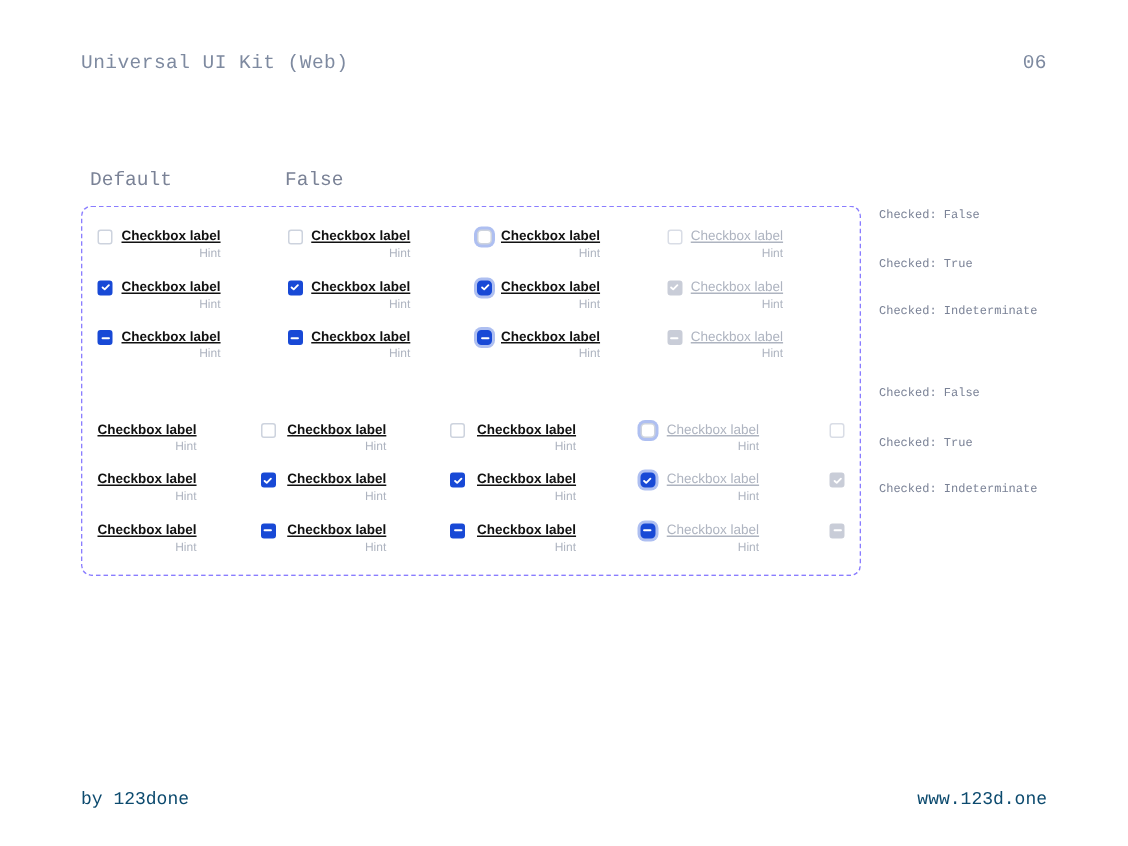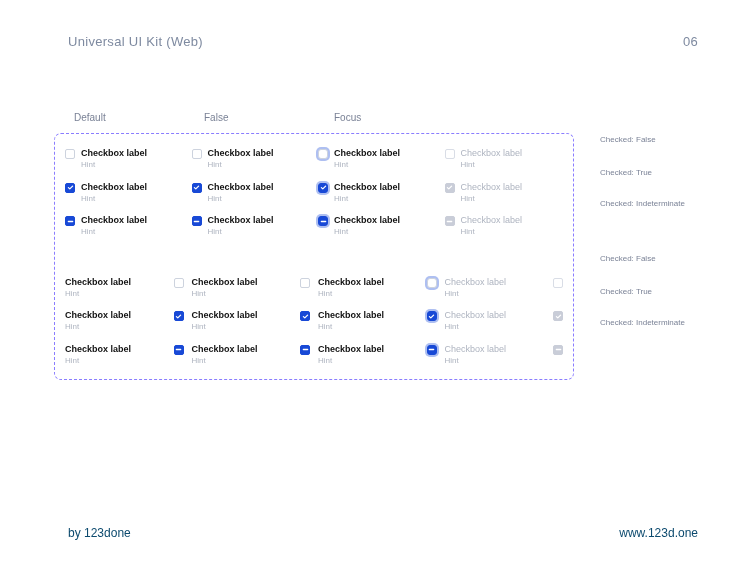--- a/index.html
+++ b/index.html
@@ -4,21 +4,21 @@
 <style>
   * { box-sizing: border-box; margin: 0; padding: 0; }
   body {
     width: 752px;
     height: 564px;
     background: #ffffff;
     font-family: -apple-system, BlinkMacSystemFont, "Segoe UI", Arial, sans-serif;
     position: relative;
     color: #111;
   }
-  .mono { font-family: Liberation Sans, sans-serif; margin-left: 14px; }
+  .mono { font-family: Liberation Mono, monospace; }
   .header {
     position: absolute;
     top: 34px;
     left: 54px;
     right: 54px;
     display: flex;
     justify-content: space-between;
     align-items: baseline;
     color: #7e8aa0;
     font-size: 13px;
@@ -37,21 +37,21 @@
   .stage {
     position: absolute;
     top: 112px;
     left: 54px;
     right: 54px;
     display: grid;
     grid-template-columns: 130px 130px 130px 130px 1fr;
     column-gap: 0;
   }
   .col-head {
-    font-size: 10px;
+    font-size: 13px;
     color: #7a8296;
     padding-bottom: 10px;
     padding-left: 6px;
   }
   .col-head.empty { visibility:hidden; }
   .box-wrap {
     grid-column: 1 / span 4;
     border: 1px dashed #8a7dff;
     border-radius: 7px;
     padding: 14px 10px 14px 10px;
@@ -73,23 +73,23 @@
     flex-shrink:0;
     margin-top:1px;
     display:flex; align-items:center; justify-content:center;
   }
   .cb-box.checked { background:#1849d6; border-color:#1849d6; }
   .cb-box.indet   { background:#1849d6; border-color:#1849d6; }
   .cb-box.focus-ring { box-shadow: 0 0 0 2px rgba(24,73,214,0.35); border-radius:3px; }
   .cb-box.disabled-empty { border-color:#d9dde6; background:#fff; }
   .cb-box.disabled-filled { background:#c9cdd8; border-color:#c9cdd8; }
   .cb-labels { display:flex; flex-direction:column; line-height:1.15; }
-  .cb-label { font-size: 9px; font-weight:600; color:#111; }
+  .cb-label { font-size: 9px; font-weight:600; color:#111;text-decoration:underline; }
   .cb-label.muted { color:#aeb4c0; font-weight:500; }
-  .cb-hint { font-size: 8px; color:#aeb4c0; margin-top:2px; margin-left:0; }
+  .cb-hint { font-size: 8px; color:#aeb4c0; margin-top:2px; margin-left:0;text-align:right; }
   .left-text-block { display:flex; flex-direction:column; }
   .side-labels {
     grid-column: 5;
     grid-row: 2;
     display: grid;
     grid-template-rows: repeat(6, auto);
     align-content: start;
     row-gap: 0;
   }
   .side-label {
@@ -111,21 +111,20 @@
 
 <div class="header mono">
   <span>Universal UI Kit (Web)</span>
   <span>06</span>
 </div>
 
 <div class="stage">
 
   <div class="col-head mono">Default</div>
   <div class="col-head mono">False</div>
-  <div class="col-head mono">Focus</div>
   <div class="col-head empty">.</div>
 
   <div class="box-wrap">
     <div class="grid-inner">
 
       <div class="cb-item">
         <span class="cb-box"></span>
         <div class="cb-labels left-text-block">
           <span class="cb-label">Checkbox label</span>
           <span class="cb-hint">Hint</span>

